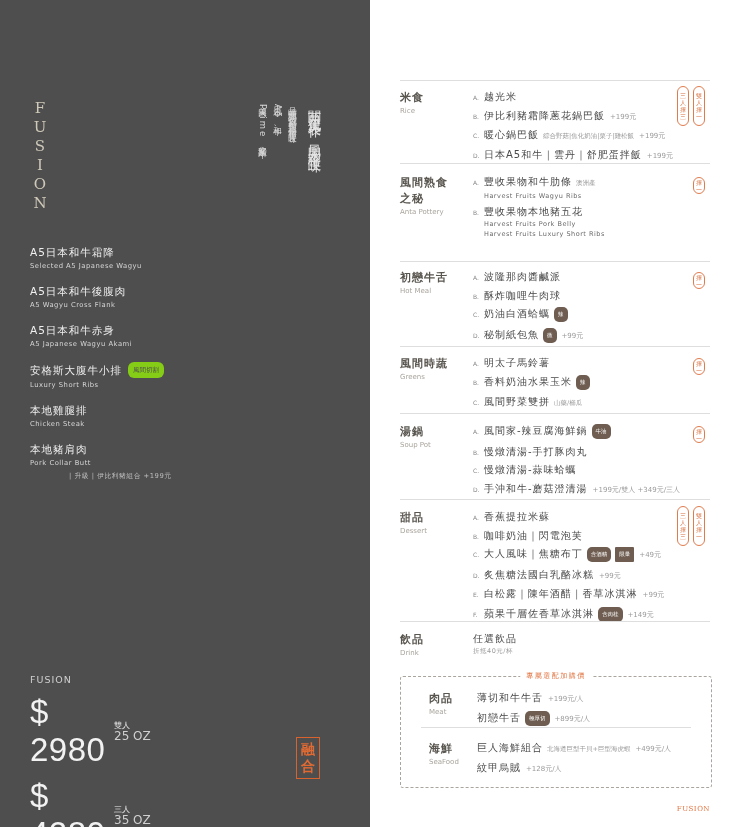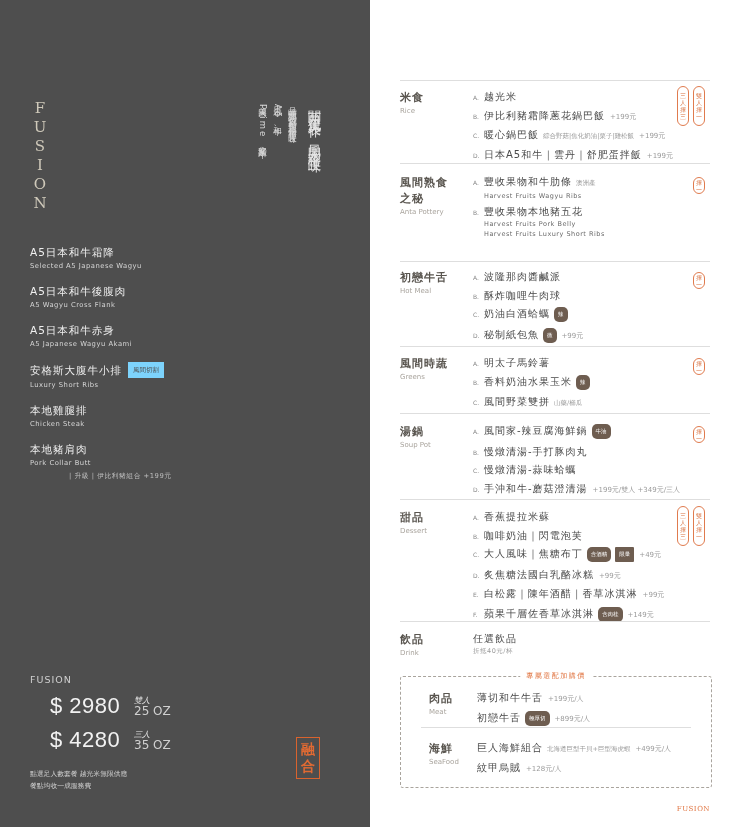--- a/index.html
+++ b/index.html
@@ -15,29 +15,29 @@
   .vert.big { left: 306px; top: 100px; font-family: "DejaVu Serif", "Liberation Serif", serif; font-size: 13px; letter-spacing: 3px; line-height: 16px; }
   .vert.small { font-size: 8.5px; letter-spacing: 2px; line-height: 12px; color: #d8d8d8; }
   .vert.s1 { left: 287px; top: 100px; }
   .vert.s2 { left: 272px; top: 100px; }
   .vert.s3 { left: 257px; top: 100px; }
 
   .wagyu-list { position: absolute; left: 30px; top: 245px; width: 300px; }
   .wagyu-item { margin-bottom: 14px; }
   .wagyu-item .zh { font-size: 10.5px; color: #f0f0f0; letter-spacing: 1px; display: flex; align-items: center; gap: 6px; line-height: 14px; }
   .wagyu-item .en { font-size: 6.8px; color: #d6d6d6; letter-spacing: 0.5px; margin-top: 3px; }
-  .pill-light { font-size: 6.5px; background: #7dd3fc; color: #4e4e4e; border-radius: 0; padding: 1px 5px; letter-spacing: 0; }
+  .pill-light { font-size: 6.5px; background: #84cc16; color: #4e4e4e; border-radius: 6px; padding: 1px 5px; letter-spacing: 0; }
   .upgrade { font-size: 6.8px; color: #bdbdbd; margin-top: 4px; letter-spacing: 0.5px; padding-left: 39px; }
 
   .price-block { position: absolute; left: 30px; top: 674px; width: 300px; }
   .price-brand { font-size: 9.5px; color: #cfcfcf; letter-spacing: 1px; }
   .price-row { display: flex; align-items: center; margin-top: 8px; }
-  .price-row .amt { font-family: "Liberation Sans", sans-serif; font-size: 22px; font-weight: 300; color: #f2f2f2; width: 80px; letter-spacing: 0.5px; margin-left: 20px; }
+  .price-row .amt { font-family: "Liberation Sans", sans-serif; font-size: 33px; font-weight: 300; color: #f2f2f2; width: 80px; letter-spacing: 0.5px; }
   .price-row .qty { display: flex; flex-direction: column; margin-left: 4px; }
-  .price-row .qty .p { font-size: 8px; color: #e8e8e8; line-height: 10px; font-style: italic; }
+  .price-row .qty .p { font-size: 8px; color: #e8e8e8; line-height: 10px; }
   .price-row .qty .oz { font-size: 12px; color: #d0d0d0; line-height: 10px; }
   .price-note { font-size: 6.8px; color: #cfcfcf; margin-top: 15px; line-height: 12px; }
 
   .seal { position: absolute; left: 296px; top: 737px; width: 24px; height: 42px; border: 1.5px solid #d9632e; display: flex; flex-direction: column; align-items: center; justify-content: center; }
   .seal span { font-family: "DejaVu Serif", "Liberation Serif", serif; color: #e06a33; font-size: 14px; line-height: 17px; font-weight: bold; }
 
   
   .right { position: absolute; left: 370px; top: 0; width: 370px; height: 827px; background: #fff; }
   .section { position: absolute; left: 30px; width: 310px; }
   .section .cat { position: absolute; left: 0; top: 0; width: 70px; }

